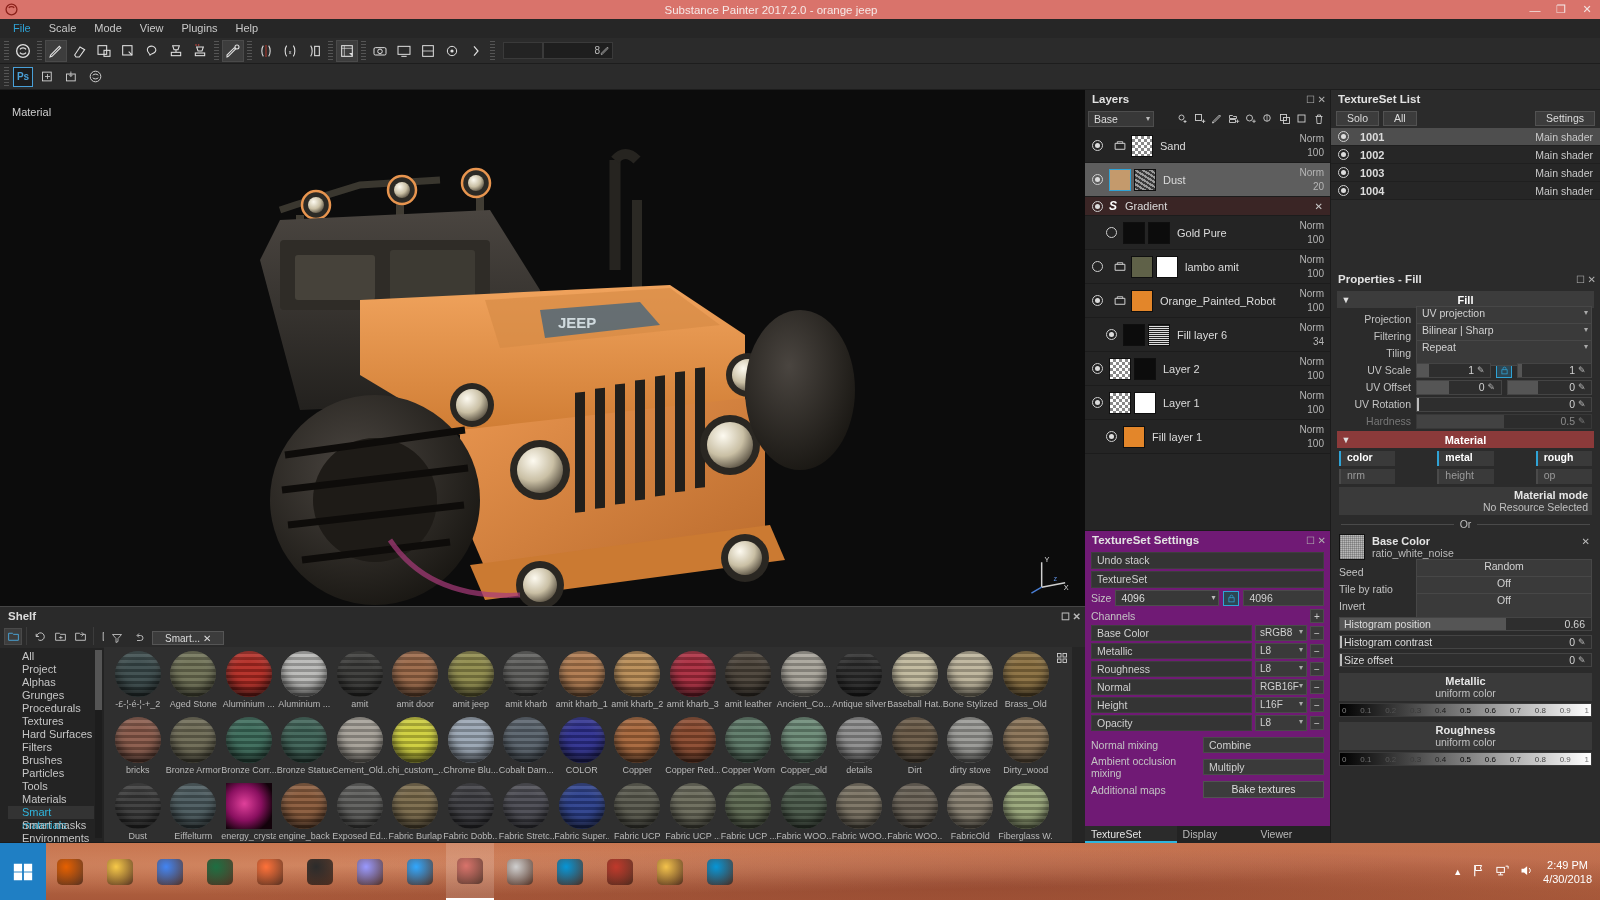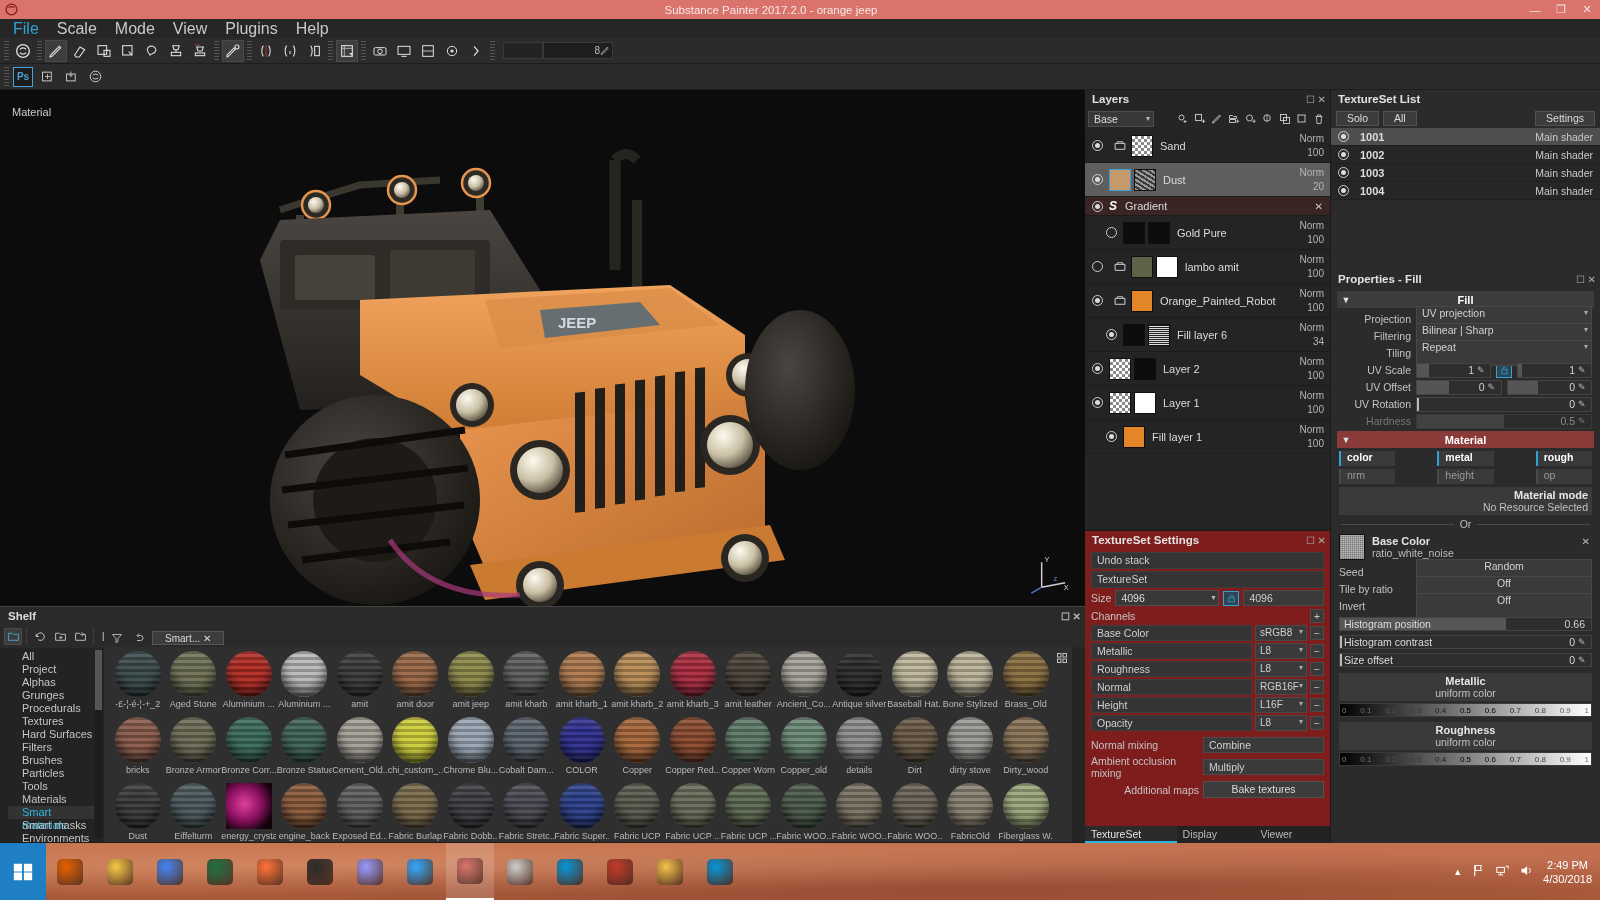--- a/index.html
+++ b/index.html
@@ -29,21 +29,21 @@
   }
   .tb-buttons { display:flex; height:19px; }
   .tb-btn { width:26px; height:19px; display:flex; align-items:center; justify-content:center;
             color:#f3e4e2; font-size:11px; }
 
   
   .menubar {
     position:absolute; left:0; top:19px; width:1600px; height:19px;
     background:#262626; display:flex; align-items:center; padding-left:4px;
   }
-  .menubar .mi { padding:12px 9px; line-height:19px; font-size:16px; color:#c9c9c9; }
+  .menubar .mi { padding:12px 9px; line-height:19px; font-size:11px; color:#c9c9c9; }
   .menubar .mi.active { color:#2fa3d6; }
 
   
   .toolbar1 {
     position:absolute; left:0; top:38px; width:1600px; height:26px;
     background:#2b2b2b; border-bottom:1px solid #1d1d1d;
     display:flex; align-items:center; padding-left:2px; gap:0px;
   }
   .toolbar2 {
     position:absolute; left:0; top:64px; width:1600px; height:26px;
@@ -145,21 +145,21 @@
   .checker { background:
       linear-gradient(45deg,#888 25%,transparent 25%,transparent 75%,#888 75%),
       linear-gradient(45deg,#888 25%,#ffffff 25%,#ffffff 75%,#888 75%);
       background-size:6px 6px; background-position:0 0,3px 3px; }
   .lname { font-size:11px; color:#dcdcdc; margin-left:4px; flex:1; }
   .lmeta { position:absolute; right:6px; top:3px; text-align:right; font-size:10px; color:#b6b6b6; line-height:14px; }
   .lrow.effect { height:19px; background:#3a2525; }
   .lrow.effect .eff-s { color:#fff; font-weight:bold; font-size:12px; font-style:italic; margin-right:4px;}
   .lrow.effect .x { position:absolute; right:7px; color:#c9c9c9; font-size:10px; }
 
-  .tsettings { left:1085px; top:531px; width:245px; height:312px; background:#7f1d1d; }
+  .tsettings { left:1085px; top:531px; width:245px; height:312px; background:#701a75; }
   .ts-field { height:17px; background:#343434; border:1px solid #3e3e3e; color:#cfcfcf;
               font-size:10.5px; line-height:15px; padding-left:5px; margin:2px 6px; }
   .ts-row { display:flex; align-items:center; margin:2px 6px; gap:4px; }
   .ts-lbl { font-size:10.5px; color:#c3c3c3; }
   .chan-row { display:flex; align-items:center; margin:2px 6px; gap:3px; }
   .chan-name { flex:1; height:16px; background:#343434; border:1px solid #3e3e3e;
                color:#d0d0d0; font-size:10.5px; line-height:14px; padding-left:5px; }
   .chan-fmt { width:52px; height:16px; background:#3a3a3a; border:1px solid #4a4a4a;
               color:#d0d0d0; font-size:10px; line-height:14px; padding-left:4px; position:relative; }
   .chan-fmt::after { content:"▾"; position:absolute; right:3px; top:-1px; font-size:8px; color:#aaa; }
@@ -1072,21 +1072,21 @@
       </div>
     <div class="ts-row" style="margin-top:6px;">
       <span class="ts-lbl" style="width:108px;">Normal mixing</span>
       <div style="flex:1;height:16px;background:#3a3a3a;border:1px solid #4a4a4a;color:#d0d0d0;font-size:10.5px;line-height:14px;padding-left:5px;">Combine</div>
     </div>
     <div class="ts-row">
       <span class="ts-lbl" style="width:108px;">Ambient occlusion mixing</span>
       <div style="flex:1;height:16px;background:#3a3a3a;border:1px solid #4a4a4a;color:#d0d0d0;font-size:10.5px;line-height:14px;padding-left:5px;">Multiply</div>
     </div>
     <div class="ts-row">
-      <span class="ts-lbl" style="width:108px;text-align:right;">Additional maps</span>
+      <span class="ts-lbl" style="width:108px;">Additional maps</span>
       <div style="flex:1;height:17px;background:#3c3c3c;border:1px solid #525252;color:#dcdcdc;font-size:10.5px;line-height:15px;text-align:center;">Bake textures</div>
     </div>
     <div class="ts-tabs">
       <div class="ts-tab active">TextureSet Settings</div>
       <div class="ts-tab">Display Settings</div>
       <div class="ts-tab">Viewer Settings</div>
     </div>
   </div>
 
   <div class="panel tslist">

